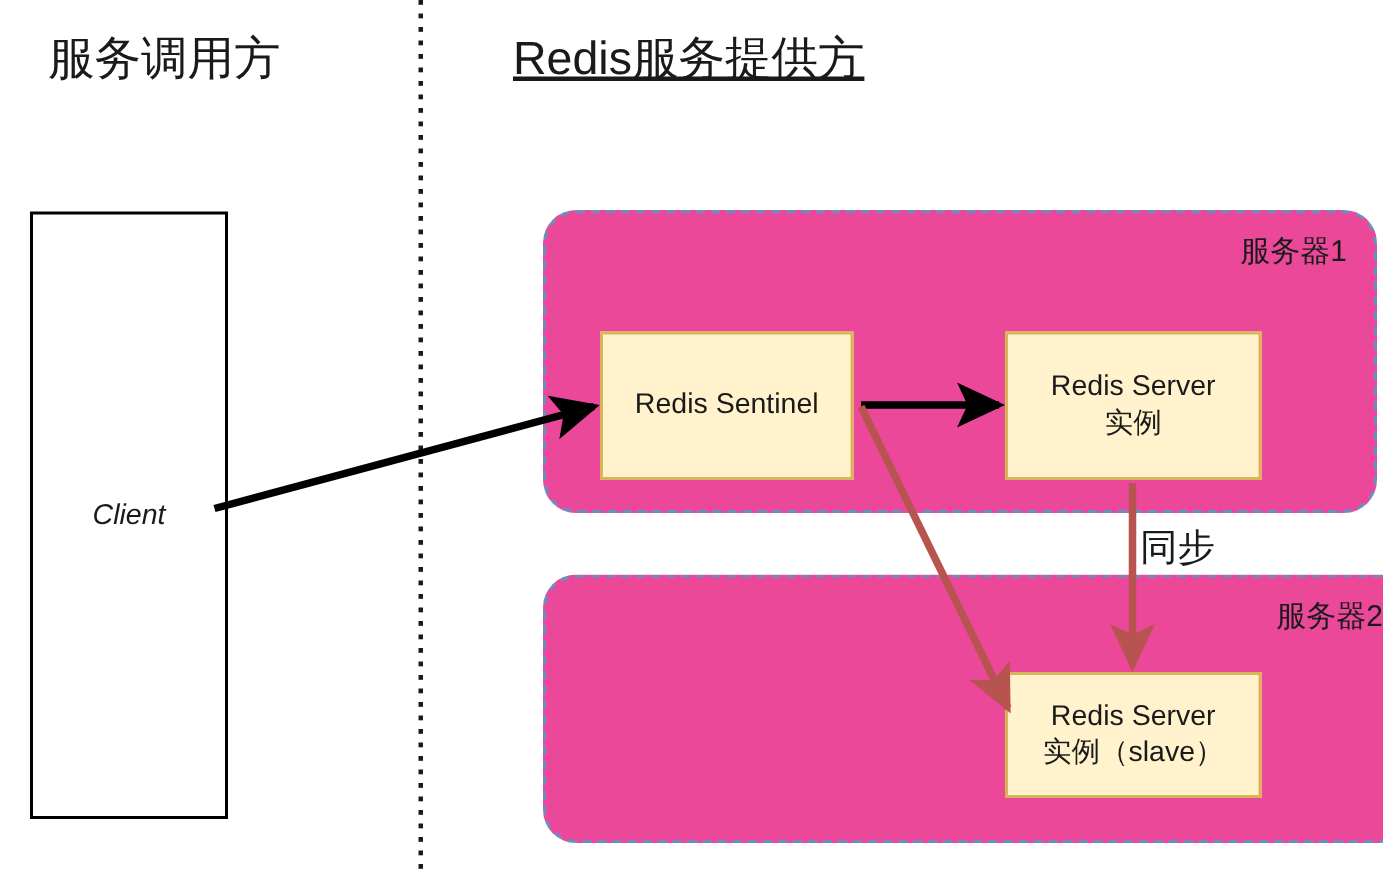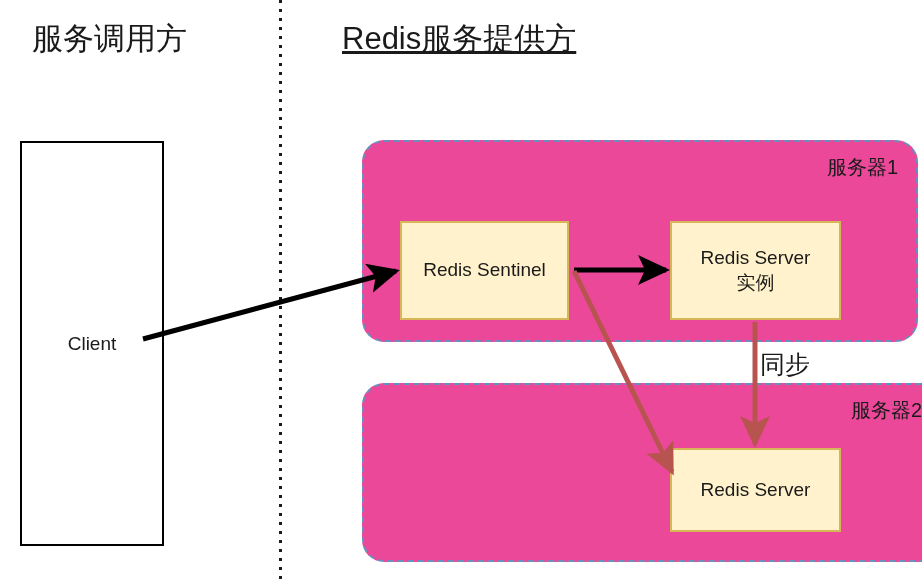--- a/index.html
+++ b/index.html
@@ -41,28 +41,29 @@
         rgba(0,0,0,0) 3px, rgba(0,0,0,0) 9px);
     background-size: 3px 9px;
     background-repeat: repeat-y;
   }
 
   
   #client-box {
     position: absolute;
     left: 20px;
     top: 141px;
-    width: 144px;
+    width: 132px;
     height: 405px;
     box-sizing: border-box;
     border: 2px solid #000000;
     background: #ffffff;
     display: flex;
     align-items: center;
     justify-content: center;
+    font-style: italic;
   }
   #client-label {
     font-size: 19px;
     color: #1a1a1a;
   }
 
   
   .server-zone {
     position: absolute;
     box-sizing: border-box;
@@ -148,20 +149,21 @@
     <span class="node-line">Redis Sentinel</span>
   </div>
 
   <div id="node-master" class="node-box">
     <span class="node-line">Redis Server</span>
     <span class="node-line">实例</span>
   </div>
 
   <div id="node-slave" class="node-box">
     <span class="node-line">Redis Server</span>
+    <span class="node-line">实例（slave）</span>
   </div>
 
   <svg id="arrow-layer" viewBox="0 0 922 584" width="922" height="584">
     <defs>
       <marker id="arrowhead-black" markerWidth="7" markerHeight="7" refX="5.6" refY="3" orient="auto" markerUnits="strokeWidth">
         <path d="M0,0 L6.4,3 L0,6 L1.4,3 Z" fill="#000000"></path>
       </marker>
       <marker id="arrowhead-red" markerWidth="7" markerHeight="7" refX="5.6" refY="3" orient="auto" markerUnits="strokeWidth">
         <path d="M0,0 L6.4,3 L0,6 L1.4,3 Z" fill="#b85450"></path>
       </marker>

